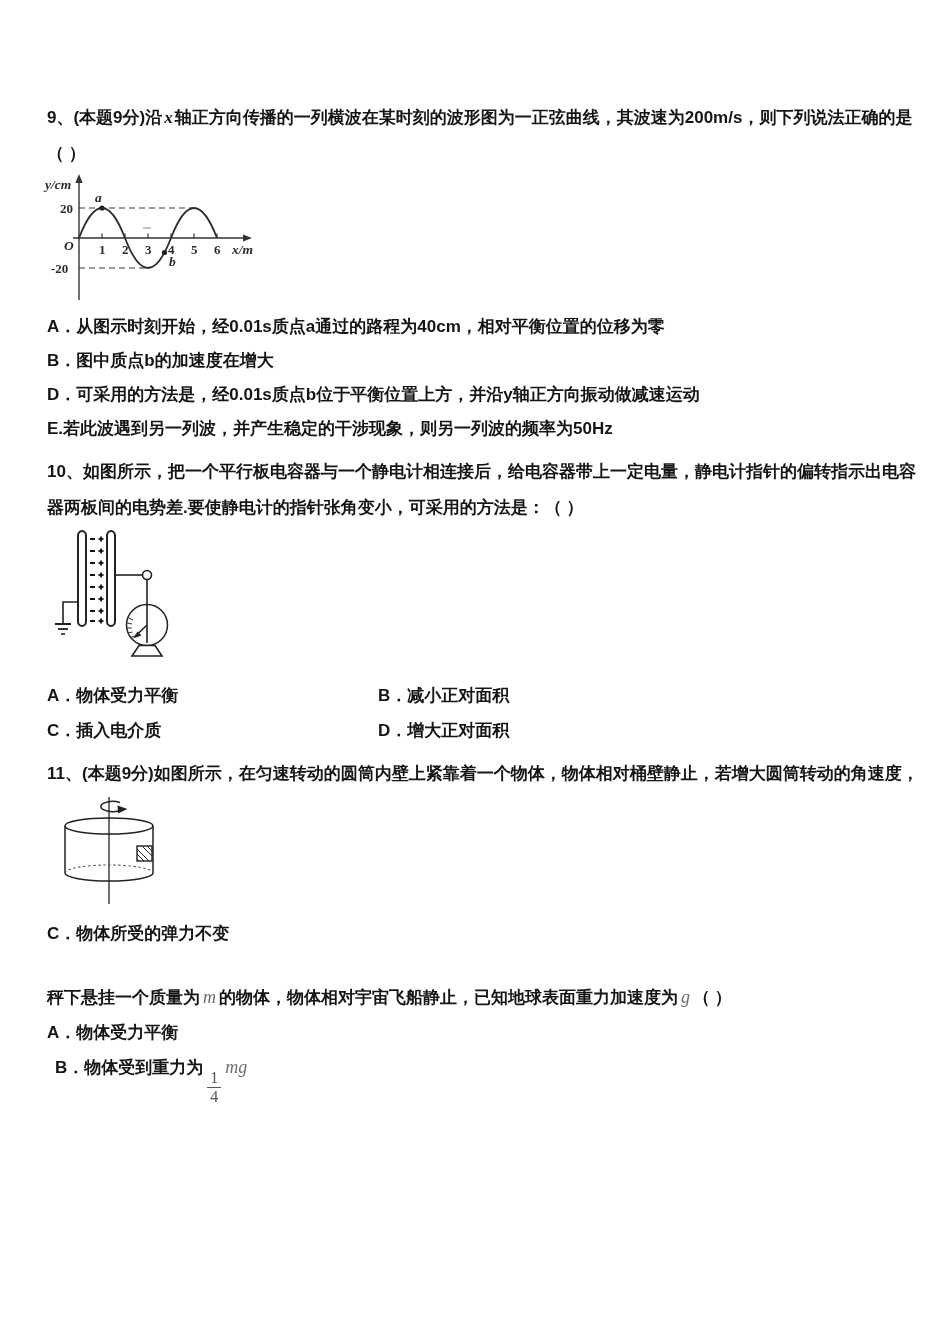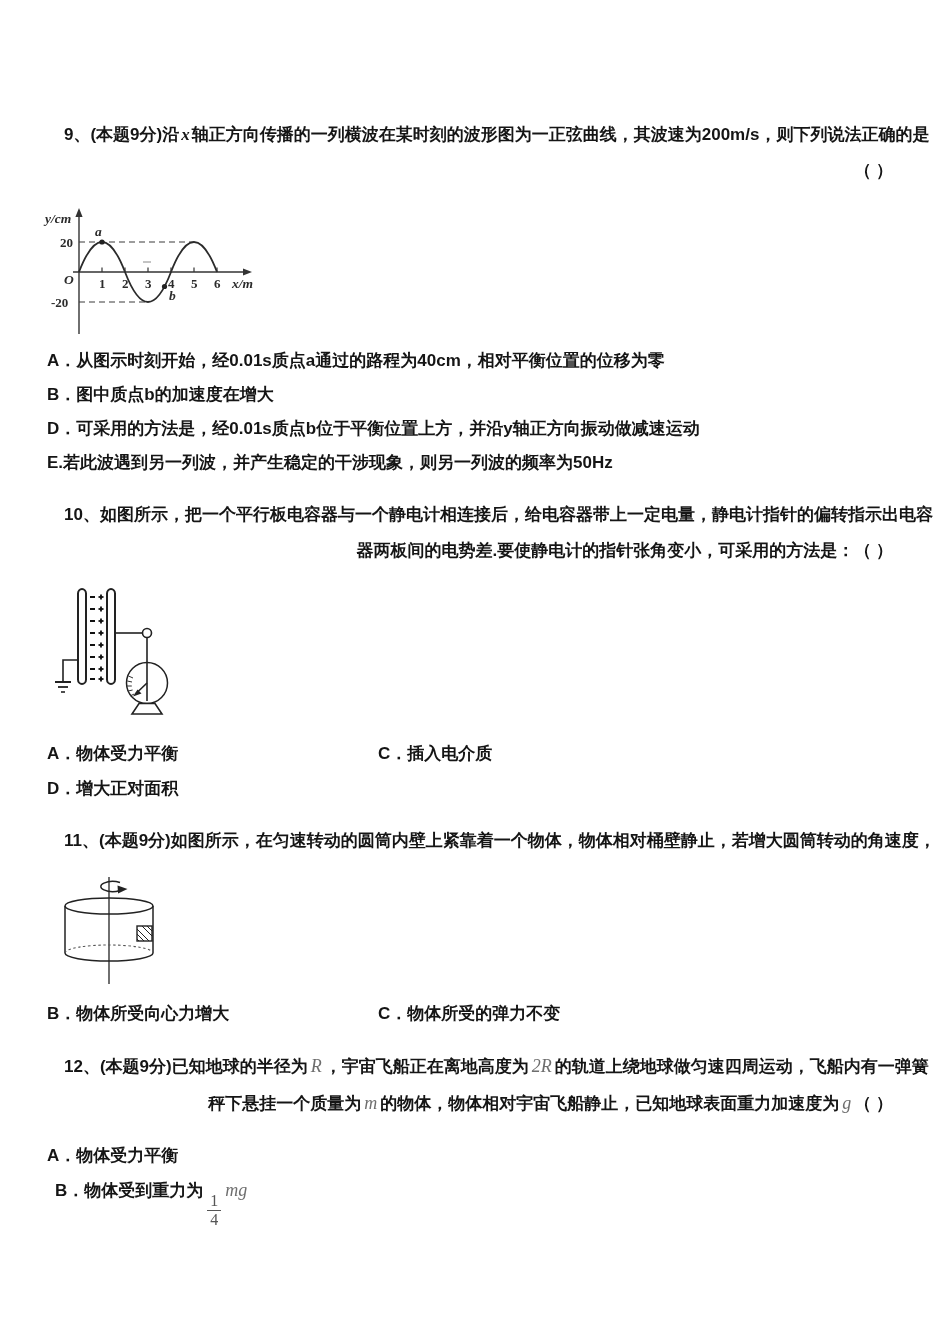--- a/index.html
+++ b/index.html
@@ -1,26 +1,26 @@
 <!DOCTYPE html>
 <html><head>
 <meta charset="utf-8">
 <style>
   html,body{margin:0;padding:0;background:#ffffff;}
   body{width:950px;height:1344px;overflow:hidden;
        font-family:"Liberation Sans","DejaVu Sans",sans-serif;
        font-weight:700;color:#151515;font-size:17px;}
   .content{padding:100px 40px 0 47px;}
   .l{white-space:nowrap;line-height:36px;}
-  .stem{margin:17px;text-align:right;}
+  .stem{margin:0;}
   .optlist .l{line-height:34px;}
   .optgrid{display:grid;grid-template-columns:331px 1fr;line-height:35px;}
   .mv{font-family:"Liberation Serif","DejaVu Serif",serif;font-style:italic;font-weight:700;padding:0 2px;}
   .mvg{font-family:"Liberation Serif","DejaVu Serif",serif;font-style:italic;font-weight:400;color:#6e6e6e;font-size:18px;padding:0 3px;}
-  .figwrap{margin:12px 0 8px -8px;}
+  .figwrap{margin:0 0 8px -8px;}
   .figwrap2{margin:2px 0 4px 8px;}
   .figwrap3{margin:4px 0 8px 4px;}
   svg{display:block;}
   svg text{font-weight:700;}
   .axis-num{font-family:"Liberation Serif","DejaVu Serif",serif;font-size:13px;fill:#2c2c2c;}
   .axis-var{font-family:"Liberation Serif","DejaVu Serif",serif;font-style:italic;font-size:13.5px;fill:#2c2c2c;}
   .frac{display:inline-flex;flex-direction:column;align-items:center;vertical-align:-10px;
         font-family:"Liberation Serif","DejaVu Serif",serif;font-weight:400;color:#555;
         font-size:16px;line-height:1.15;margin:0 1px 0 4px;}
   .frac .num{border-bottom:1.4px solid #555;padding:0 3px;}
@@ -153,20 +153,21 @@
 
         <line x1="92" y1="97" x2="81" y2="107.5" stroke="#222" stroke-width="1.6"></line>
         <polygon points="78,110.5 86.5,107.5 82.5,103.5" fill="#222"></polygon>
 
         <polygon points="84,117.5 100,117.5 107,128 77,128" fill="#fff" stroke="#222" stroke-width="1.6"></polygon>
       </svg>
     </div>
 
     <div class="optgrid">
       <div>A．物体受力平衡</div>
+      <div>B．减小正对面积</div>
       <div>C．插入电介质</div>
       <div>D．增大正对面积</div>
     </div>
   </section>
 
   <section class="sec mt1">
     <p class="stem">
       <span class="l">11、(本题9分)如图所示，在匀速转动的圆筒内壁上紧靠着一个物体，物体相对桶壁静止，若增大圆筒转动的角速度，</span><br>
     </p>
 
@@ -191,28 +192,27 @@
             <line x1="86" y1="58" x2="93" y2="65"></line>
             <line x1="86" y1="63" x2="88" y2="65"></line>
             <line x1="91" y1="50" x2="101" y2="60"></line>
             <line x1="96" y1="50" x2="101" y2="55"></line>
           </g>
         </g>
       </svg>
     </div>
 
     <div class="optgrid">
-      <div>B．物体所受向心力增大</div>
       <div>C．物体所受的弹力不变</div>
     </div>
   </section>
 
   <section class="sec mt1">
     <p class="stem">
-      <span class="l"><span>12、(本题9分)已知地球的半径为</span><span class="mvg">R</span><span>，宇宙飞船正在离地高度为</span><span class="mvg">2R</span><span>的轨道上绕地球做匀速四周运动，飞船内有一弹簧</span></span><br>
+      <br>
       <span class="l"><span>秤下悬挂一个质量为</span><span class="mvg">m</span><span>的物体，物体相对宇宙飞船静止，已知地球表面重力加速度为</span><span class="mvg">g</span><span>（   ）</span></span>
     </p>
 
     <div class="optlist">
       <div class="l">A．物体受力平衡</div>
       <div class="l optB">
         <span>B．物体受到重力为</span><span class="frac">
             <span class="num">1</span>
             <span class="den">4</span>
           </span><span class="mvg">mg</span>

